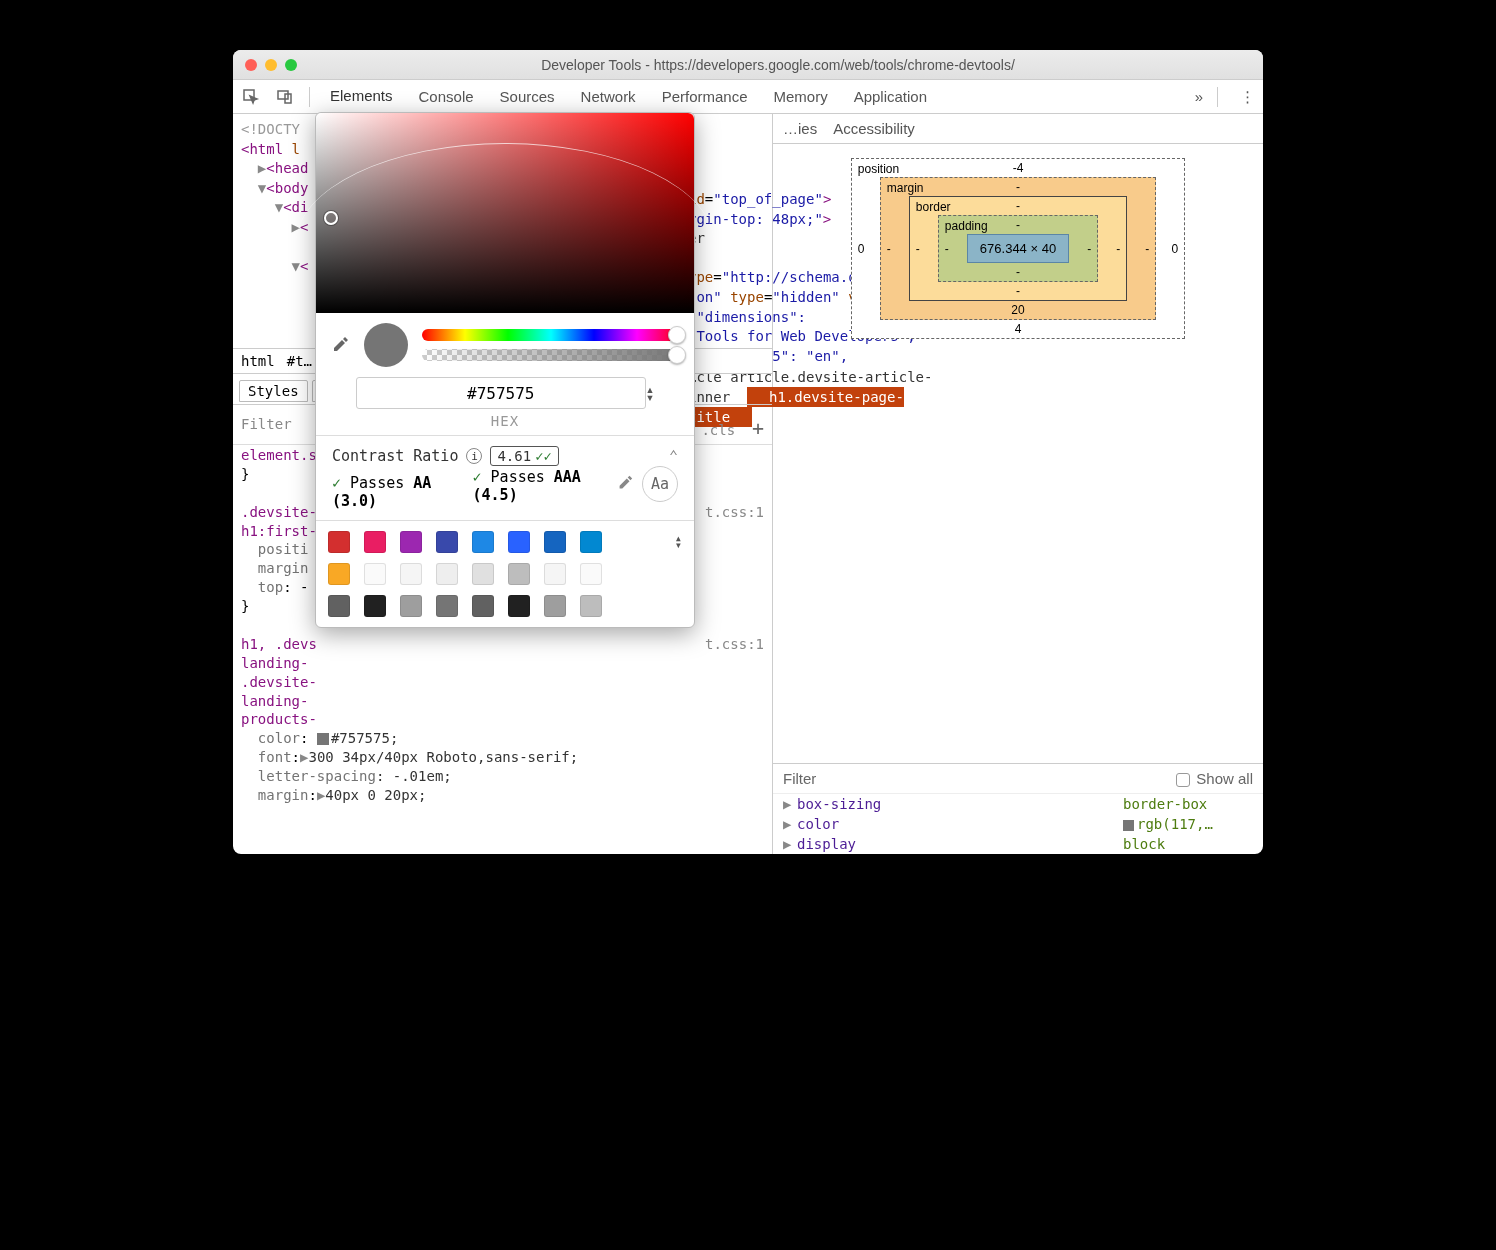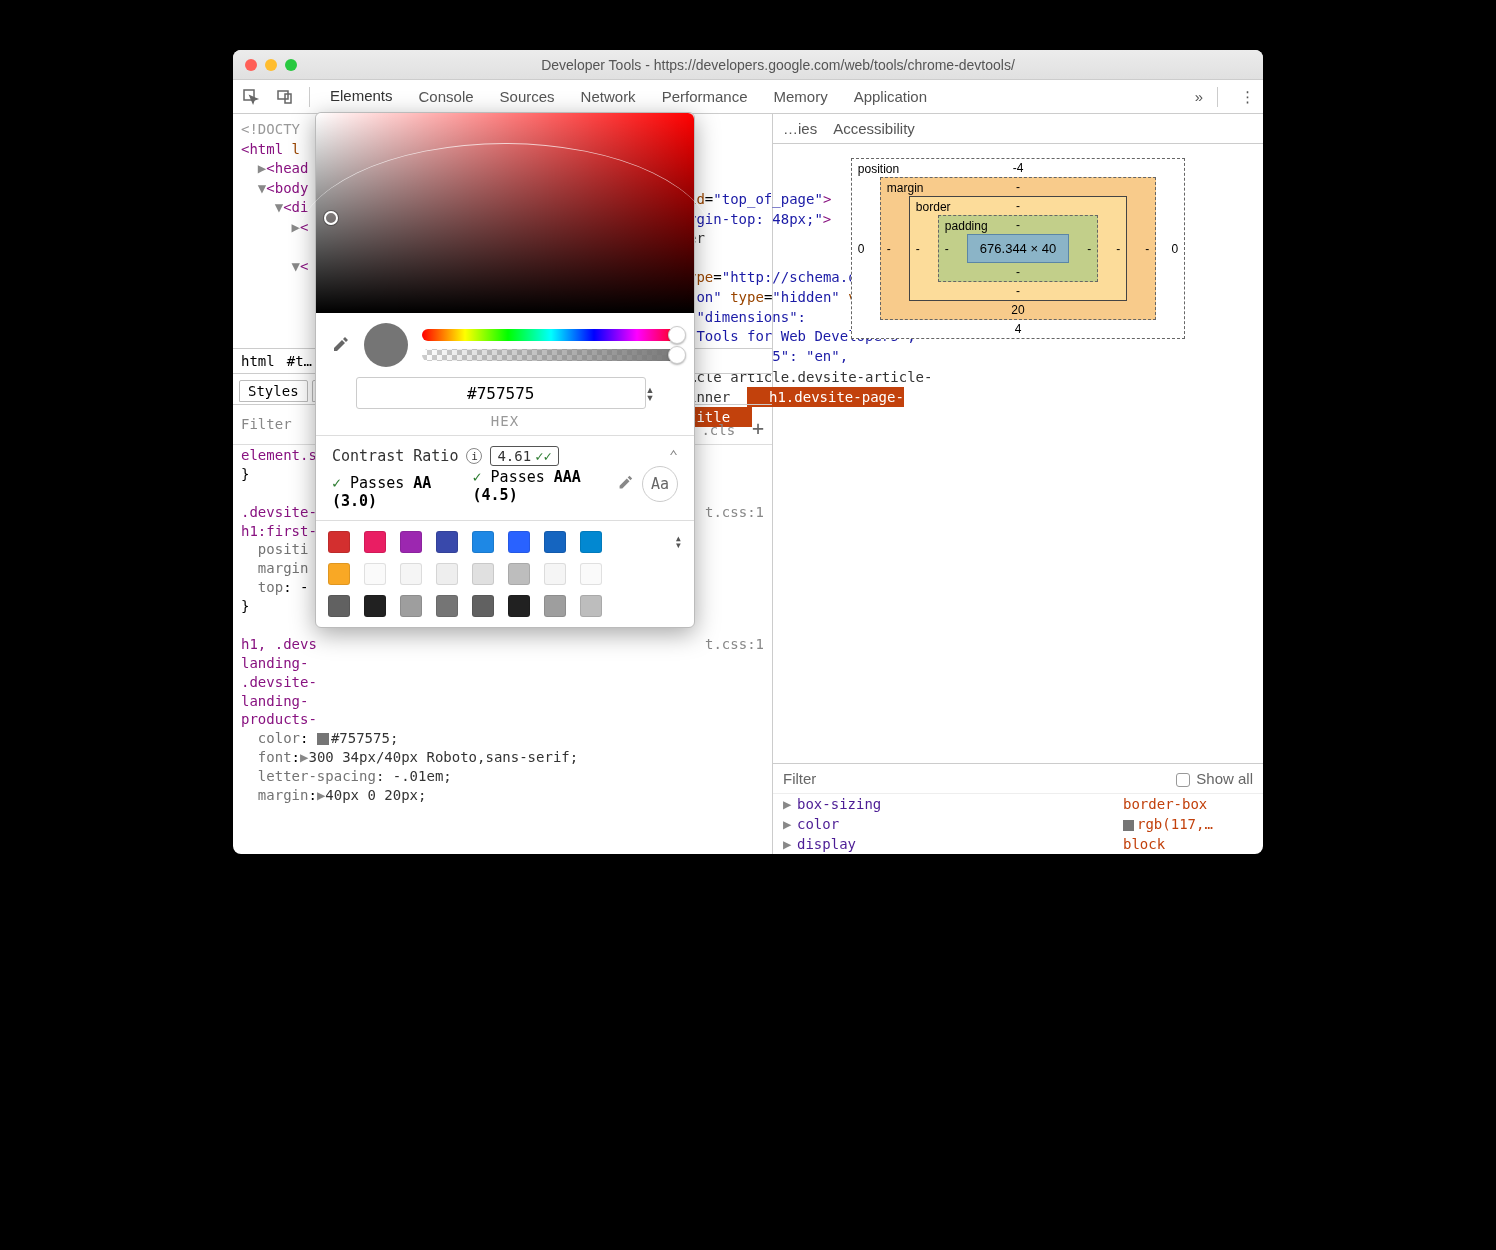--- a/index.html
+++ b/index.html
@@ -127,21 +127,21 @@
 .bm.margin { border:1px dashed #666; background:#f8cb8b;}
 .bm.border { border:1px solid #444; background:#fcdc9a;}
 .bm.padding { border:1px dashed #666; background:#c2cf8a;}
 .bm.content { border:1px solid #5b86a6; background:#8bb4c7; padding:6px 12px; font-size:13px;}
 .r-bottom { border-top:1px solid #ccc;}
 .rfilter { display:flex; justify-content:space-between; padding:6px 10px; font-size:15px; color:#666; align-items:center; border-bottom:1px solid #eee;}
 .checkbox { width:14px; height:14px; border:1px solid #999; border-radius:3px; display:inline-block; margin-right:6px; vertical-align:middle;}
 .computed { font-family: Menlo, monospace; font-size:14px;}
 .computed .cline { display:flex; padding:2px 10px;}
 .computed .cprop { color:#4c1d95; flex:1;}
-.computed .cval { color:#c2410c; width:130px;}
+.computed .cval { color:#4d7c0f; width:130px;}
 .computed .carrow { color:#888; width:14px;}
 .cswatch { display:inline-block; width:11px; height:11px; background:#757575; vertical-align:middle; margin-right:3px;}
 </style>
 </head>
 <body>
 
 <div class="window">
   <div class="titlebar">
     <div class="traffic">
       <div class="tl r"></div>

